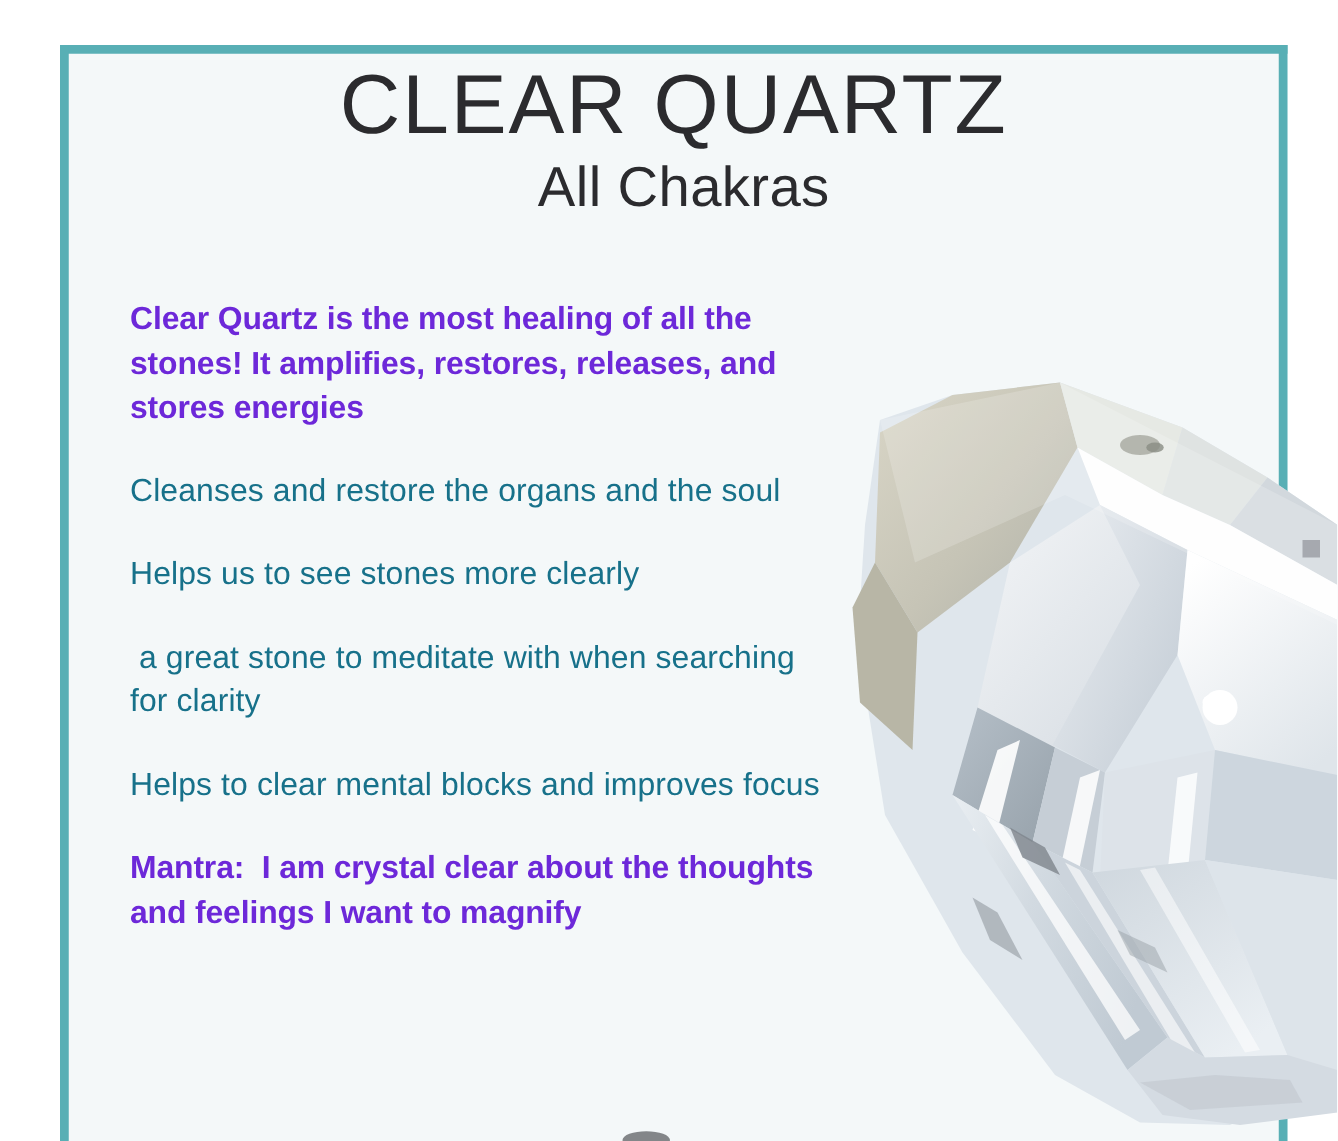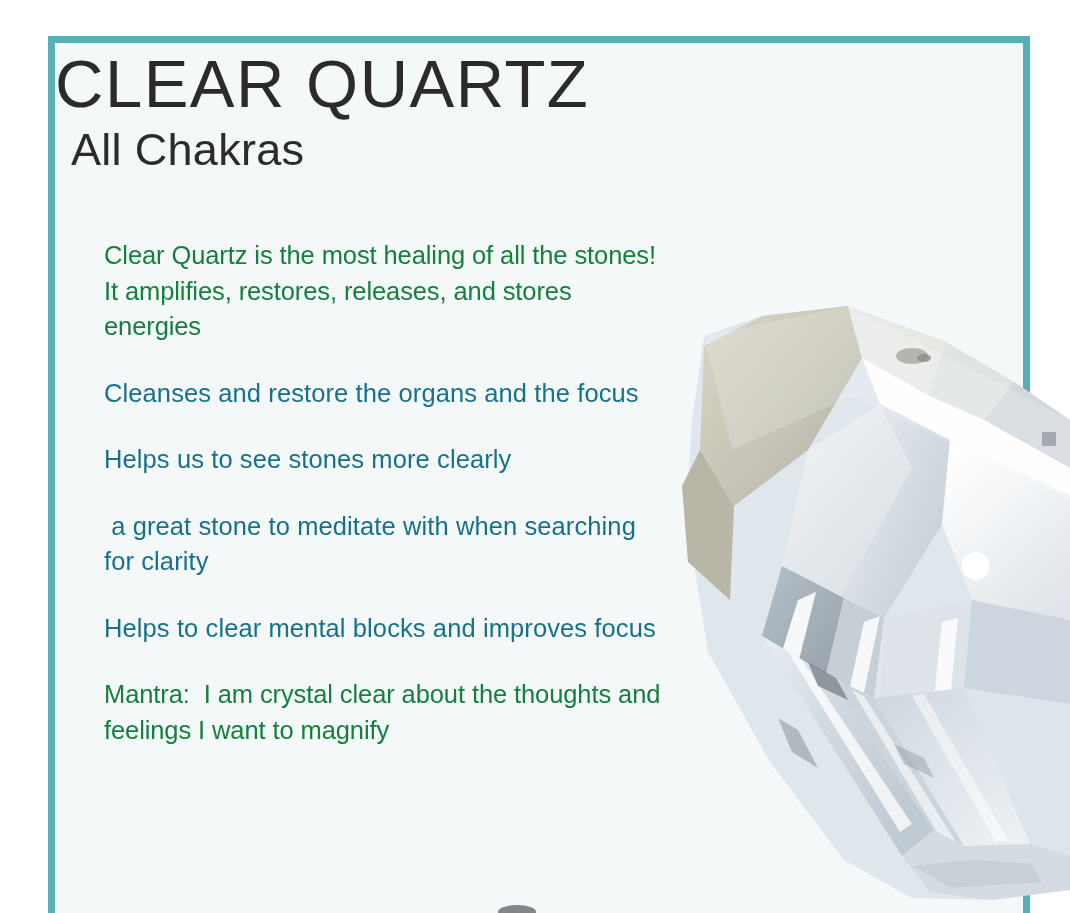--- a/index.html
+++ b/index.html
@@ -58,20 +58,21 @@
     width: 7px;
     height: 877px;
   }
 
   
   #header {
     position: absolute;
     left: 55px;
     top: 48px;
     width: 968px;
+    text-align: center;
     z-index: 4;
   }
   #title {
     font-size: 67px;
     line-height: 72px;
     font-weight: 200;
     letter-spacing: 1.5px;
     color: #2b2b2e;
     white-space: nowrap;
   }
@@ -96,22 +97,22 @@
   .para {
     color: #17718a;
     font-size: 25.5px;
     line-height: 35.5px;
     font-weight: 300;
     letter-spacing: 0.1px;
     margin: 0 0 31px 0;
     white-space: pre-wrap;
   }
   .para.bold {
-    color: #15803d;
-    font-weight: 400;
+    color: #6d28d9;
+    font-weight: 700;
     letter-spacing: -0.1px;
   }
   .para:last-child { margin-bottom: 0; }
 
   
   #crystal-wrap {
     position: absolute;
     left: 612px;
     top: 300px;
     width: 458px;
@@ -240,21 +241,21 @@
 
         <path d="M92,36 L236,6 L458,120 L458,200 L240,96 L120,150 Z" fill="#ffffff" opacity="0.18"></path>
       </g>
     </svg>
   </div>
 
   <div class="rule" id="rule-right"></div>
 
   <div id="copy">
     <p class="para bold">Clear Quartz is the most healing of all the stones! It amplifies, restores, releases, and stores energies</p>
-    <p class="para">Cleanses and restore the organs and the focus</p>
+    <p class="para">Cleanses and restore the organs and the soul</p>
     <p class="para">Helps us to see stones more clearly</p>
     <p class="para"> a great stone to meditate with when searching for clarity</p>
     <p class="para">Helps to clear mental blocks and improves focus</p>
     <p class="para bold">Mantra:  I am crystal clear about the thoughts and feelings I want to magnify</p>
   </div>
 
   <div id="bottom-smudge"></div>
 
 </div>
 

